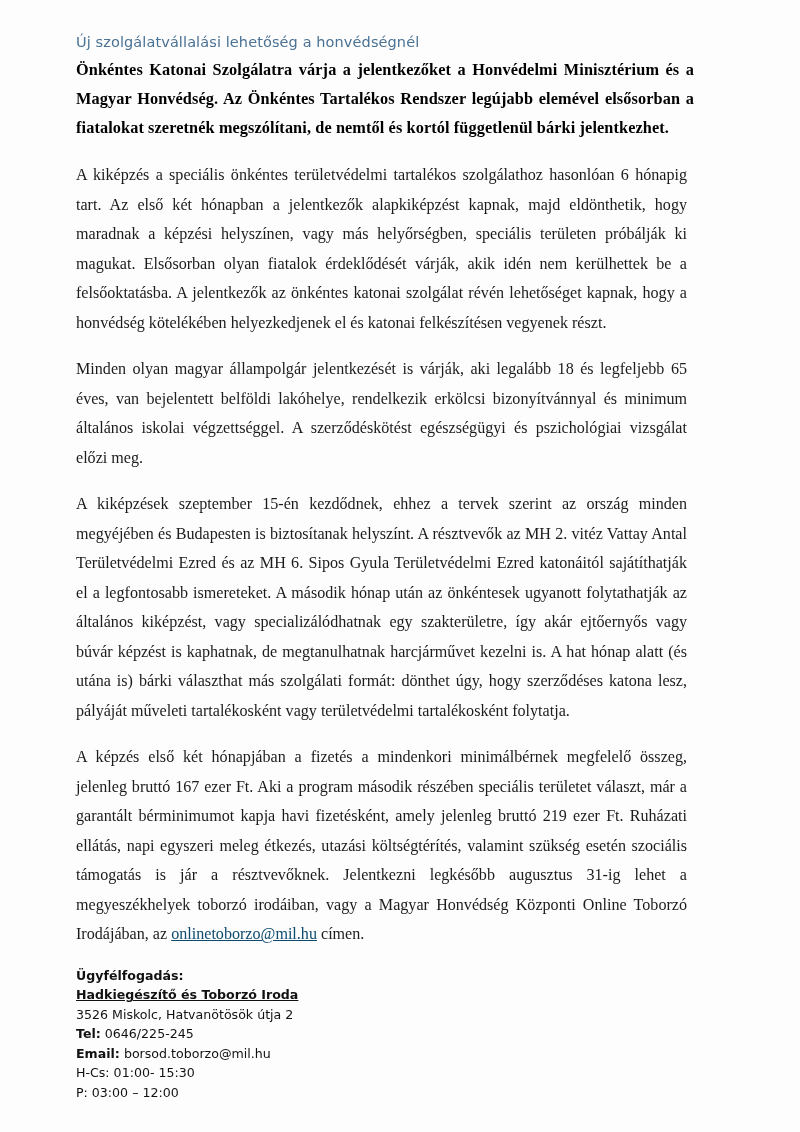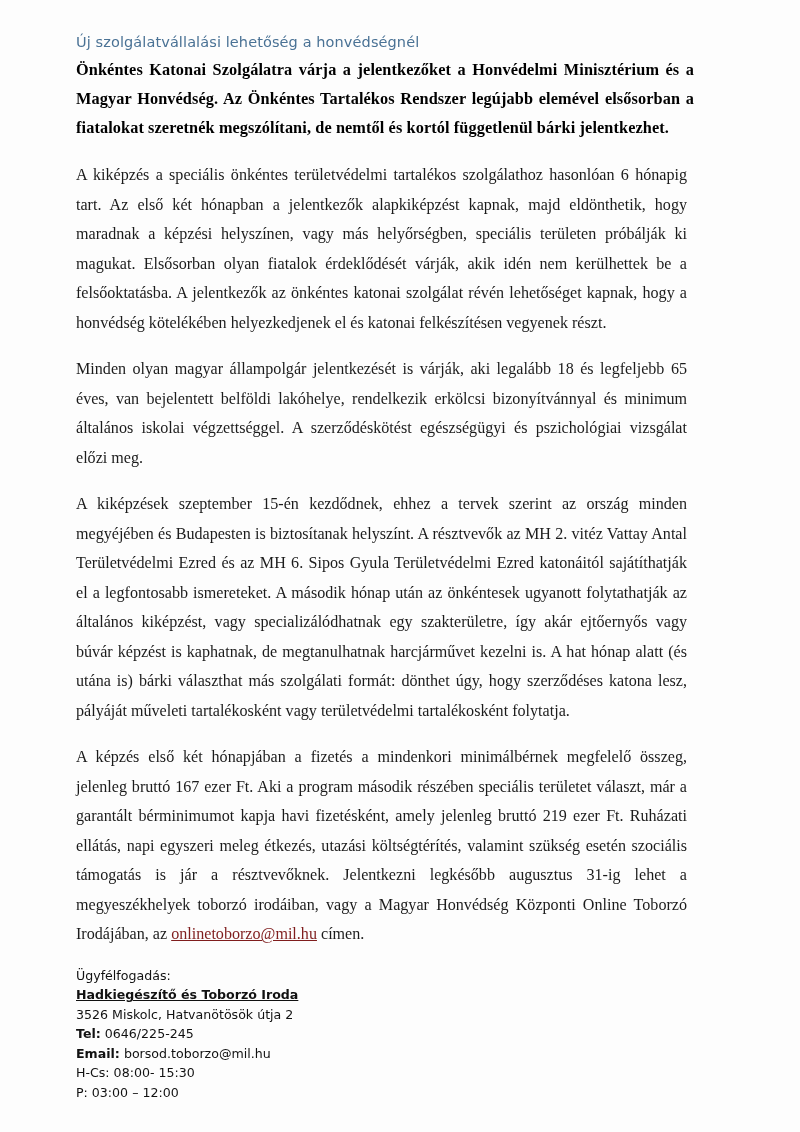--- a/index.html
+++ b/index.html
@@ -50,32 +50,32 @@
   .para {
     font-family: "Liberation Serif", "DejaVu Serif", serif;
     font-size: 16.1px;
     line-height: 29.5px;
     text-align: justify;
     margin: 0 7px 17px 0;
     color: #1b1b1b;
   }
   .para.tight { margin-bottom: 16px; }
   a.maillink {
-    color: #7f1d1d;
+    color: #0c4a6e;
     text-decoration: underline;
   }
   .contact {
     font-family: "DejaVu Sans", "Liberation Sans", sans-serif;
     font-size: 12.6px;
     line-height: 19.5px;
     color: #111111;
     margin-top: 17px;
   }
   .contact .row { white-space: pre-wrap; }
-  .contact .b { font-weight: normal; }
+  .contact .b { font-weight: bold; }
   .contact .u { font-weight: bold; text-decoration: underline; }
   .lbl { font-weight: bold; }
 </style>
 </head>
 <body>
 
 <div class="page">
   <div class="content">
 
     <h1 class="doc-title">Új szolgálatvállalási lehetőség a honvédségnél</h1>
@@ -89,18 +89,18 @@
     <p class="para">A kiképzések szeptember 15-én kezdődnek, ehhez a tervek szerint az ország minden megyéjében és Budapesten is biztosítanak helyszínt. A résztvevők az MH 2. vitéz Vattay Antal Területvédelmi Ezred és az MH 6. Sipos Gyula Területvédelmi Ezred katonáitól sajátíthatják el a legfontosabb ismereteket. A második hónap után az önkéntesek ugyanott folytathatják az általános kiképzést, vagy specializálódhatnak egy szakterületre, így akár ejtőernyős vagy búvár képzést is kaphatnak, de megtanulhatnak harcjárművet kezelni is. A hat hónap alatt (és utána is) bárki választhat más szolgálati formát: dönthet úgy, hogy szerződéses katona lesz, pályáját műveleti tartalékosként vagy területvédelmi tartalékosként folytatja.</p>
 
     <p class="para tight"><span>A képzés első két hónapjában a fizetés a mindenkori minimálbérnek megfelelő összeg, jelenleg bruttó 167 ezer Ft. Aki a program második részében speciális területet választ, már a garantált bérminimumot kapja havi fizetésként, amely jelenleg bruttó 219 ezer Ft. Ruházati ellátás, napi egyszeri meleg étkezés, utazási költségtérítés, valamint szükség esetén szociális támogatás is jár a résztvevőknek. Jelentkezni legkésőbb augusztus 31-ig lehet a megyeszékhelyek toborzó irodáiban, vagy a Magyar Honvédség Központi Online Toborzó Irodájában, az </span><a class="maillink" href="#">onlinetoborzo@mil.hu</a><span> címen.</span></p>
 
     <div class="contact">
       <div class="row b">Ügyfélfogadás:</div>
       <div class="row u">Hadkiegészítő és Toborzó Iroda</div>
       <div class="row">3526 Miskolc, Hatvanötösök útja 2</div>
       <div class="row"><span class="lbl">Tel:</span><span> 0646/225-245</span></div>
       <div class="row"><span class="lbl">Email:</span><span> borsod.toborzo@mil.hu</span></div>
-      <div class="row">H-Cs: 08:00- 15:30</div>
+      <div class="row">H-Cs: 01:00- 15:30</div>
       <div class="row">P: 03:00 – 12:00</div>
     </div>
 
   </div>
 </div>
 
 </body></html>

